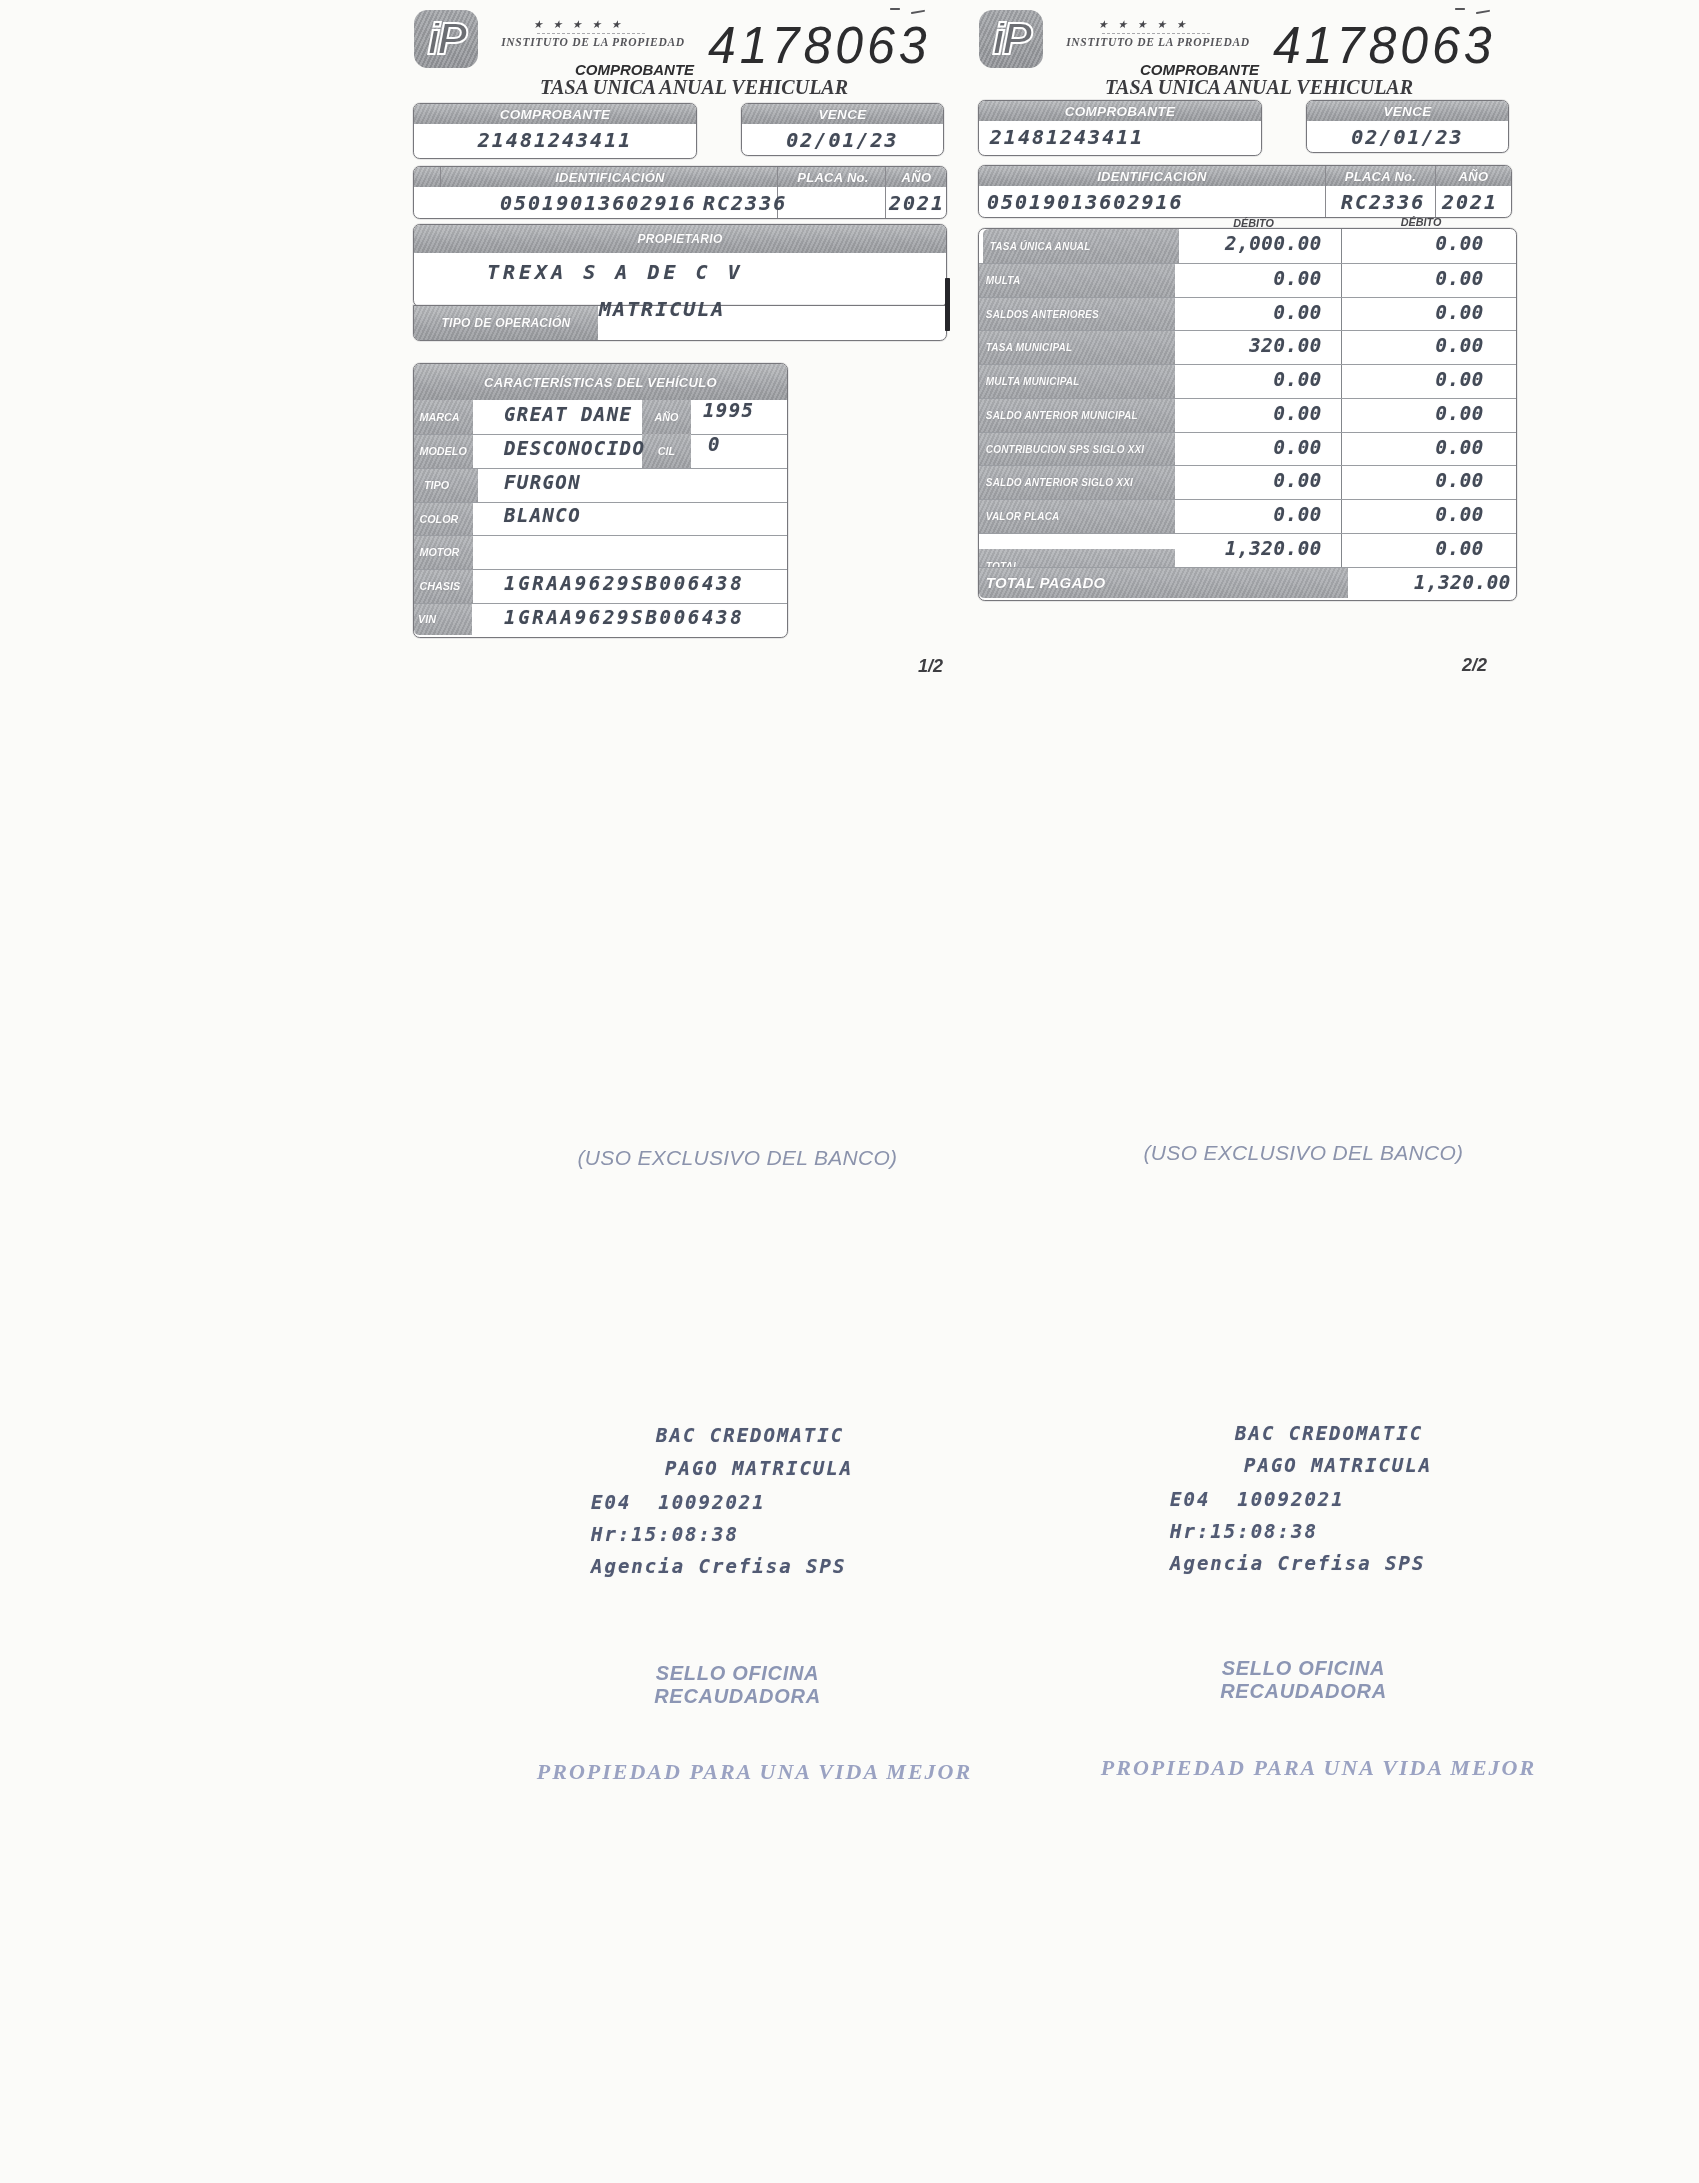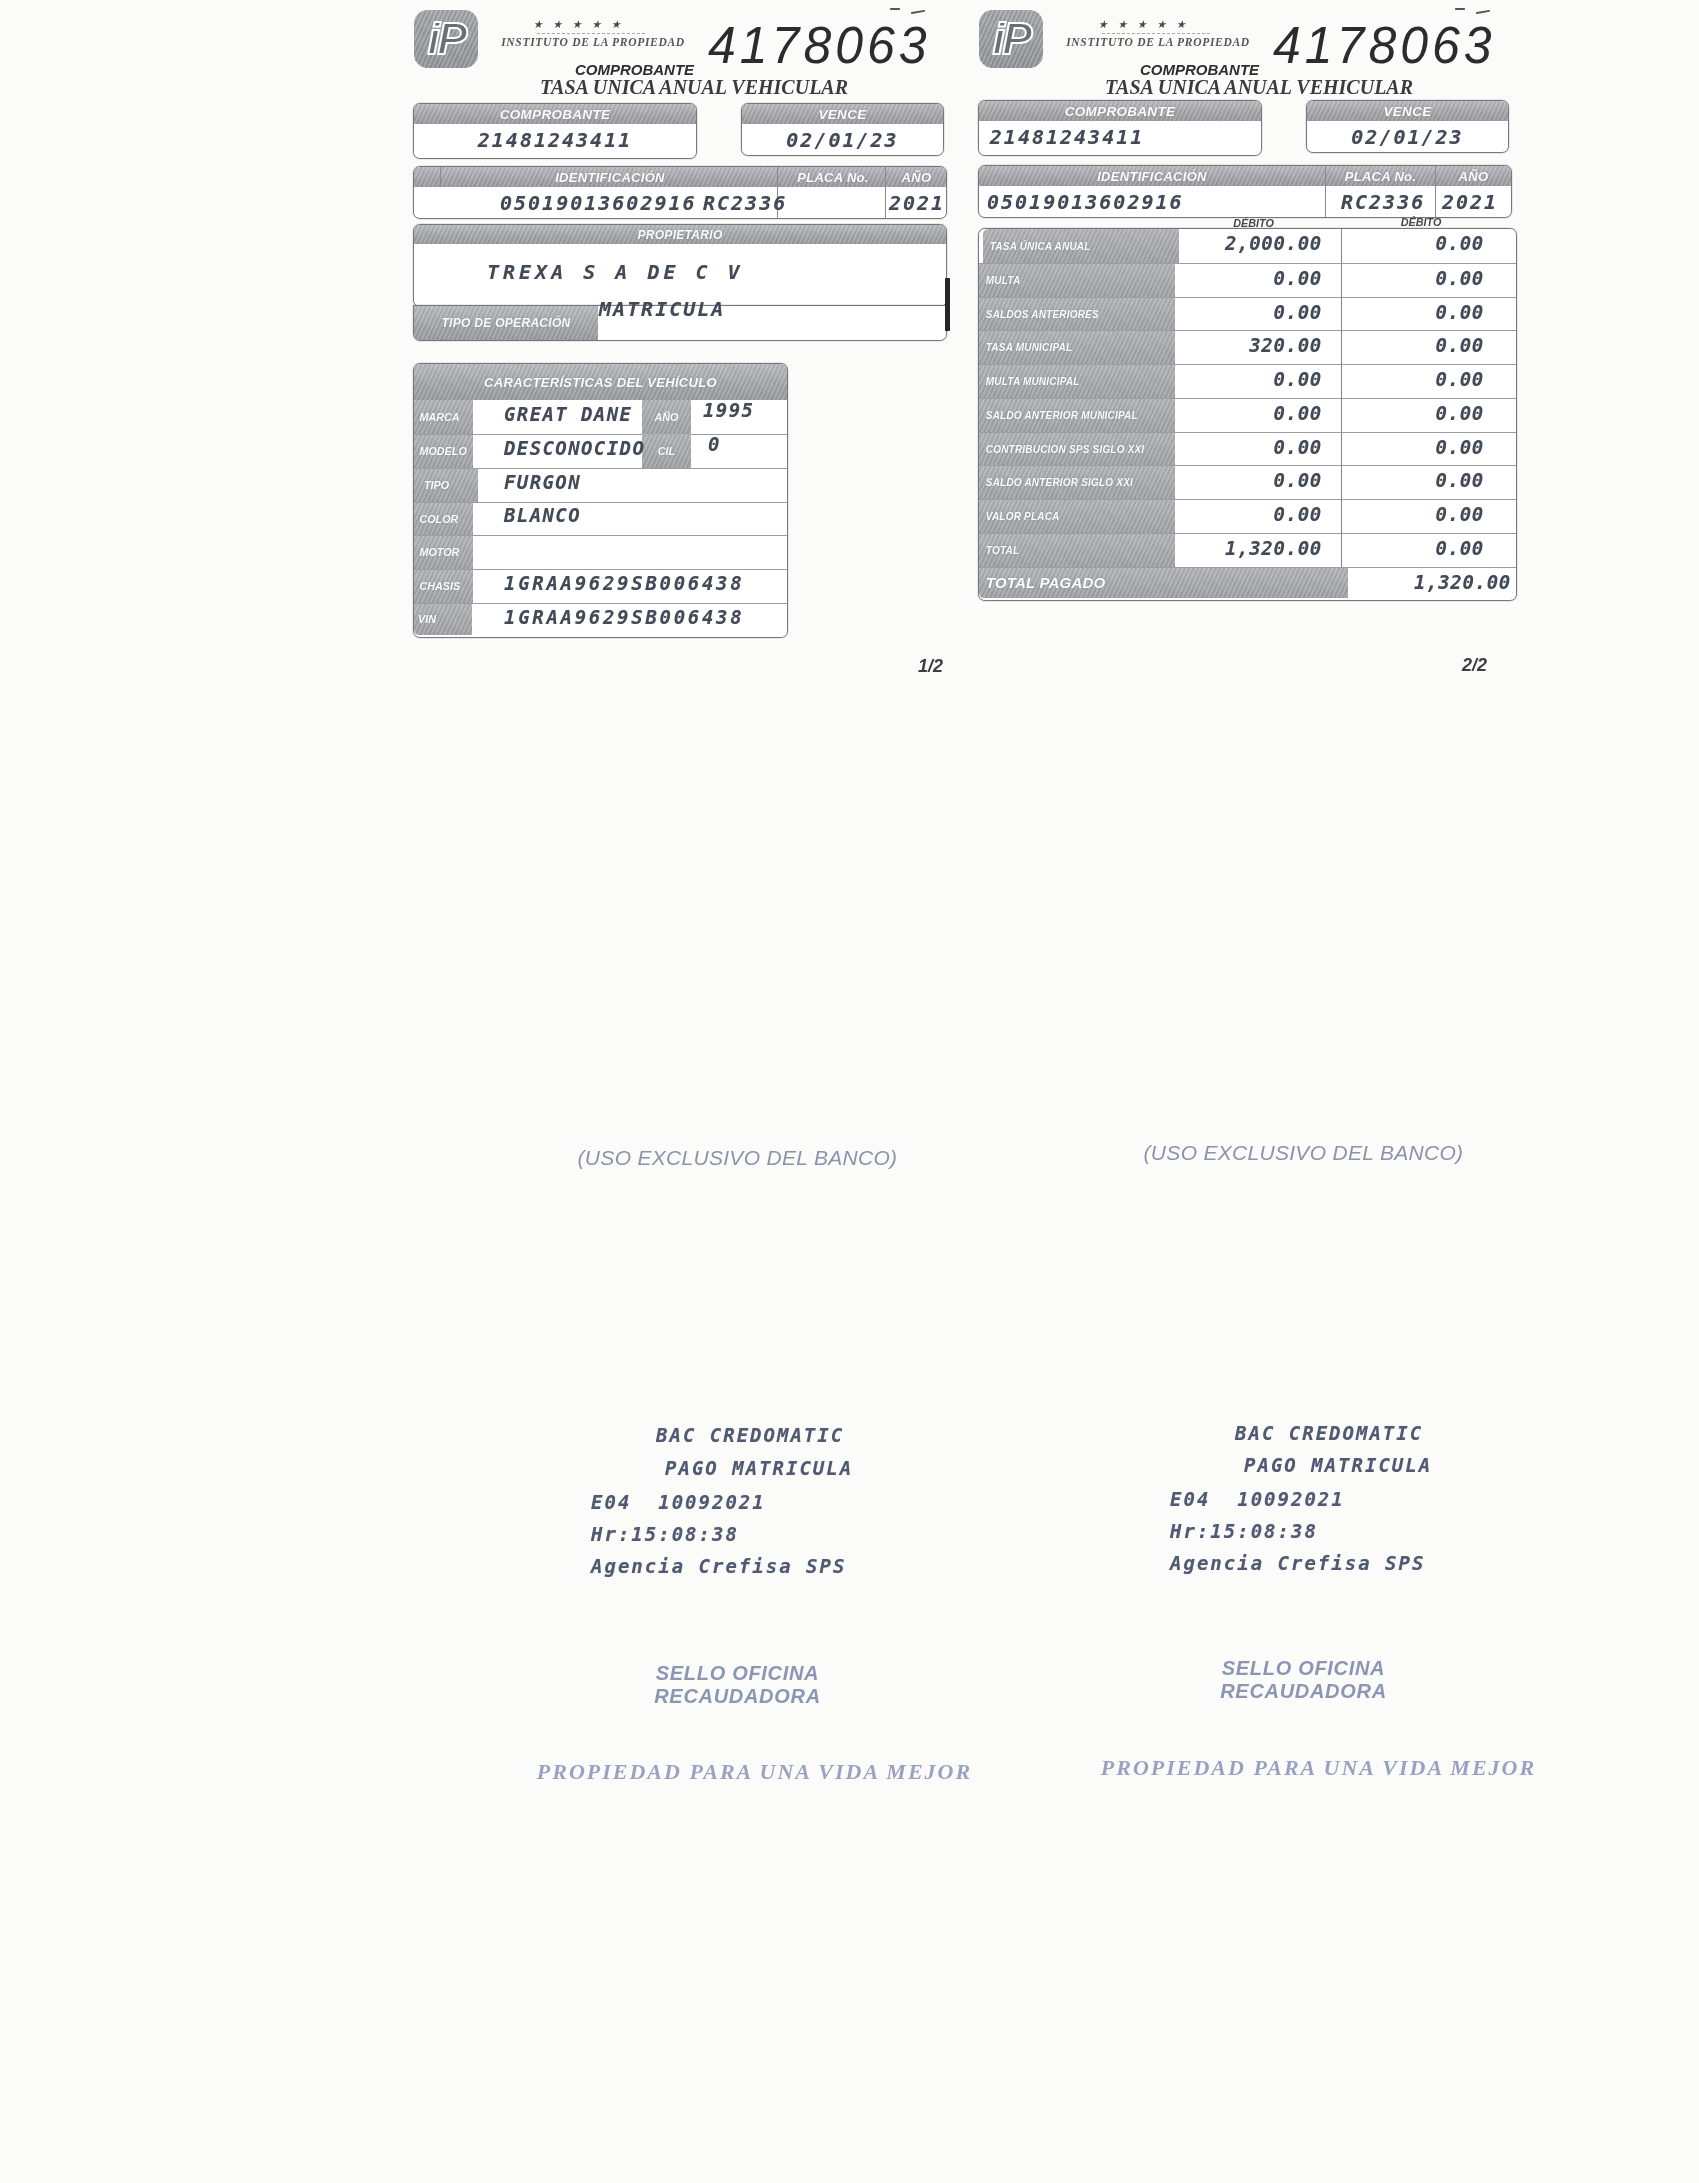--- a/index.html
+++ b/index.html
@@ -73,21 +73,21 @@
         <span style="flex:1;text-align:center;">AÑO</span>
       </div>
       <div class="abs" style="left:363px;top:0;height:51px;border-left:0.7px solid #8a8a8f;"></div>
       <div class="abs" style="left:471px;top:0;height:51px;border-left:0.7px solid #8a8a8f;"></div>
       <div class="abs dm" style="left:86px;top:24px;font-size:20px;">05019013602916</div>
       <div class="abs dm" style="left:289px;top:24px;font-size:20px;">RC2336</div>
       <div class="abs dm" style="left:475px;top:24px;font-size:20px;">2021</div>
     </div>
 
     <div class="abs box" style="left:413px;top:224px;width:532px;height:81px;">
-      <div class="bar bartop" style="height:19px;font-size:12px;">PROPIETARIO</div>
+      <div class="bar bartop" style="height:28px;font-size:12px;">PROPIETARIO</div>
       <div class="abs dm" style="left:73px;top:35px;font-size:20px;letter-spacing:4px;">TREXA S A DE C V</div>
     </div>
 
     <div class="abs box" style="left:413px;top:305px;width:532px;height:34px;border-radius:0 0 6.8px 6.8px;">
       <div class="bar" style="width:184px;height:100%;font-size:12px;border-radius:0 0 0 5.4px;">TIPO DE OPERACIÓN</div>
     </div>
     <div class="abs dm" style="left:599px;top:297px;font-size:20px;">MATRICULA</div>
 
     <div class="abs box" style="left:413px;top:363px;width:373px;height:273px;">
       <div class="bar bartop" style="height:36px;font-size:13px;">CARACTERÍSTICAS DEL VEHÍCULO</div>
@@ -170,21 +170,21 @@
 
       <div class="abs vehlabel amt-label" style="left:4px;top:0;width:189px;height:34px;border-radius:5.4px 0 0 0;">TASA ÚNICA ANUAL</div>
       <div class="abs vehlabel amt-label" style="left:0;top:34px;width:189px;height:34px;">MULTA</div>
       <div class="abs vehlabel amt-label" style="left:0;top:68px;width:189px;height:34px;">SALDOS ANTERIORES</div>
       <div class="abs vehlabel amt-label" style="left:0;top:101px;width:189px;height:34px;">TASA MUNICIPAL</div>
       <div class="abs vehlabel amt-label" style="left:0;top:135px;width:189px;height:34px;">MULTA MUNICIPAL</div>
       <div class="abs vehlabel amt-label" style="left:0;top:169px;width:189px;height:34px;">SALDO ANTERIOR MUNICIPAL</div>
       <div class="abs vehlabel amt-label" style="left:0;top:203px;width:189px;height:34px;">CONTRIBUCION SPS SIGLO XXI</div>
       <div class="abs vehlabel amt-label" style="left:0;top:236px;width:189px;height:34px;">SALDO ANTERIOR SIGLO XXI</div>
       <div class="abs vehlabel amt-label" style="left:0;top:270px;width:189px;height:34px;">VALOR PLACA</div>
-      <div class="abs vehlabel amt-label" style="left:0;top:304px;width:189px;height:34px;">TOTAL</div>
+      <div class="abs vehlabel amt-label" style="left:0;top:320px;width:189px;height:34px;">TOTAL</div>
 
       <div class="abs vehlabel amt-label" style="left:0;top:338px;width:362px;height:31px;font-size:15px;border-radius:0 0 0 5.4px;">TOTAL PAGADO</div>
 
       <div class="abs" style="left:362px;top:0;height:338px;border-left:1px solid #83868b;"></div>
 
       <div class="abs rowline" style="left:0;top:34px;width:537px;"></div>
       <div class="abs rowline" style="left:0;top:68px;width:537px;"></div>
       <div class="abs rowline" style="left:0;top:101px;width:537px;"></div>
       <div class="abs rowline" style="left:0;top:135px;width:537px;"></div>
       <div class="abs rowline" style="left:0;top:169px;width:537px;"></div>

